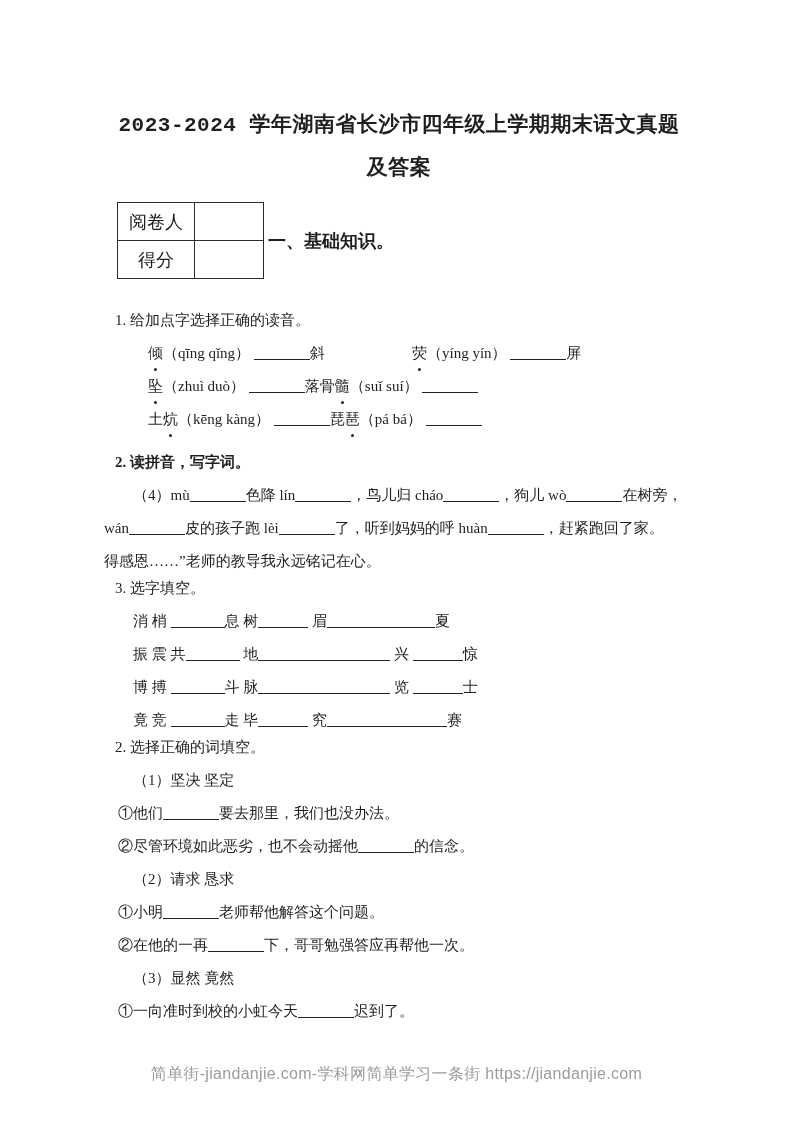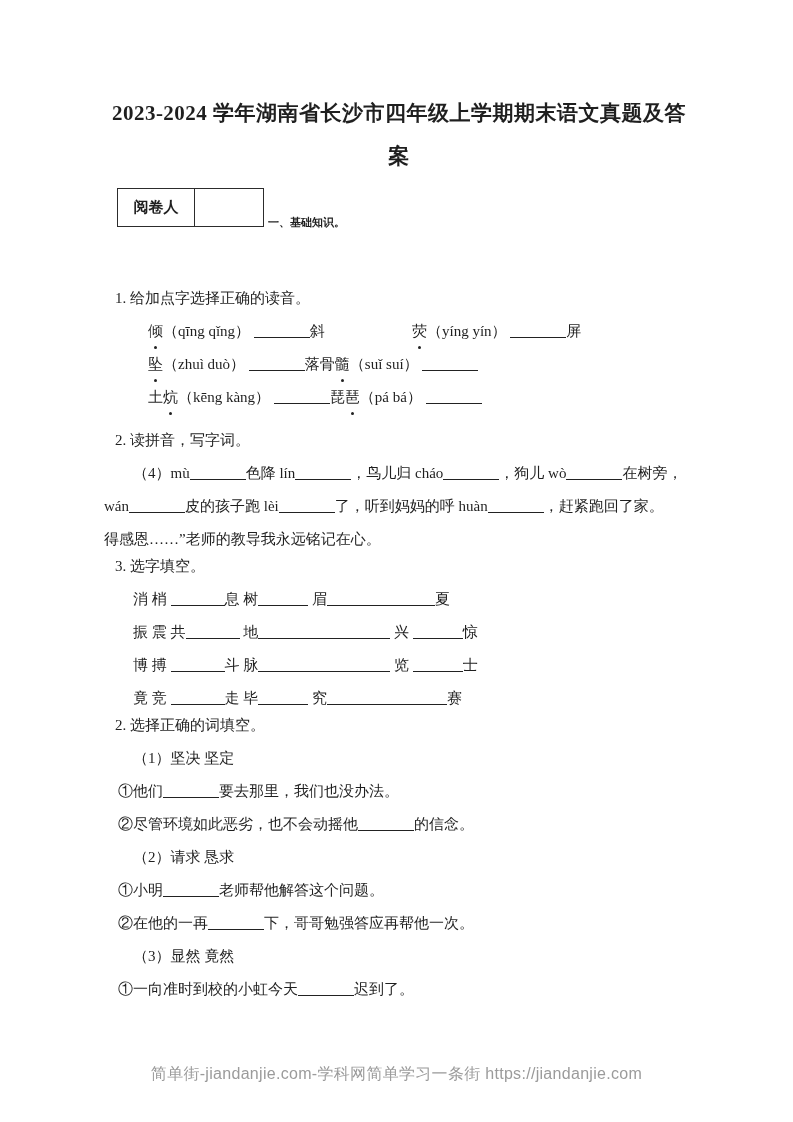--- a/index.html
+++ b/index.html
@@ -8,59 +8,60 @@
     width:793px;height:1122px;
     margin:0 auto;
     background:#ffffff;
     font-family:"Liberation Serif","DejaVu Serif",serif;
     color:#1f1f1f;
     overflow:hidden;
     box-sizing:border-box;
     padding:92px 99px 0 104px;
   }
   h1.title{
-    margin:0;
+    margin:12px;
     font-size:21px;
     line-height:43px;
     font-weight:700;
     text-align:center;
     letter-spacing:0.5px;
+    font-family:Liberation Mono, monospace;
   }
   .header-row{
     display:flex;
     align-items:flex-start;
     margin:10px 0 0 13px;
     height:84px;
   }
   table.score-table{border-collapse:collapse;}
   table.score-table td{border:1.5px solid #2c2c2c;}
   td.cell-label{
     width:74px;height:35px;
     text-align:center;vertical-align:middle;
-    font-weight:700;font-size:15px;
+    font-weight:400;font-size:18px;
   }
   td.cell-value{width:66px;height:35px;}
   .section-heading{
     font-weight:700;
-    font-size:11px;
+    font-size:18px;
     margin:27px 0 0 4px;
     white-space:nowrap;
   }
-  .content{margin-top:10px;}
+  .content{margin-top:18px;}
   .line{
     line-height:33px;
     font-size:15px;
     white-space:nowrap;
   }
   .q-label{margin-left:11px;}
   .pair-row{display:flex;margin-left:44px;}
   .pair-row .col-left{width:264px;}
   .ind29{margin-left:29px;}
   .ind14{margin-left:14px;}
-  .mt10{margin-top:10px;}
+  .mt10{margin-top:10px;font-weight:bold;}
   .mtneg{margin-top:-6px;}
   .blank{
     display:inline-block;
     height:4px;
     border-bottom:1.3px solid #222;
     vertical-align:baseline;
     margin-bottom:-2px;
   }
   .dotchar{position:relative;display:inline-block;}
   .dotchar::after{
@@ -88,20 +89,24 @@
 
 <div class="page">
 
   <h1 class="title">2023-2024 学年湖南省长沙市四年级上学期期末语文真题及答案</h1>
 
   <div class="header-row">
     <table class="score-table">
       <tbody>
         <tr>
           <td class="cell-label">阅卷人</td>
+          <td class="cell-value"></td>
+        </tr>
+        <tr>
+          <td class="cell-label">得分</td>
           <td class="cell-value"></td>
         </tr>
       </tbody>
     </table>
     <div class="section-heading">一、基础知识。</div>
   </div>
 
   <div class="content">
 
     <div class="line q-label">1. 给加点字选择正确的读音。</div>

